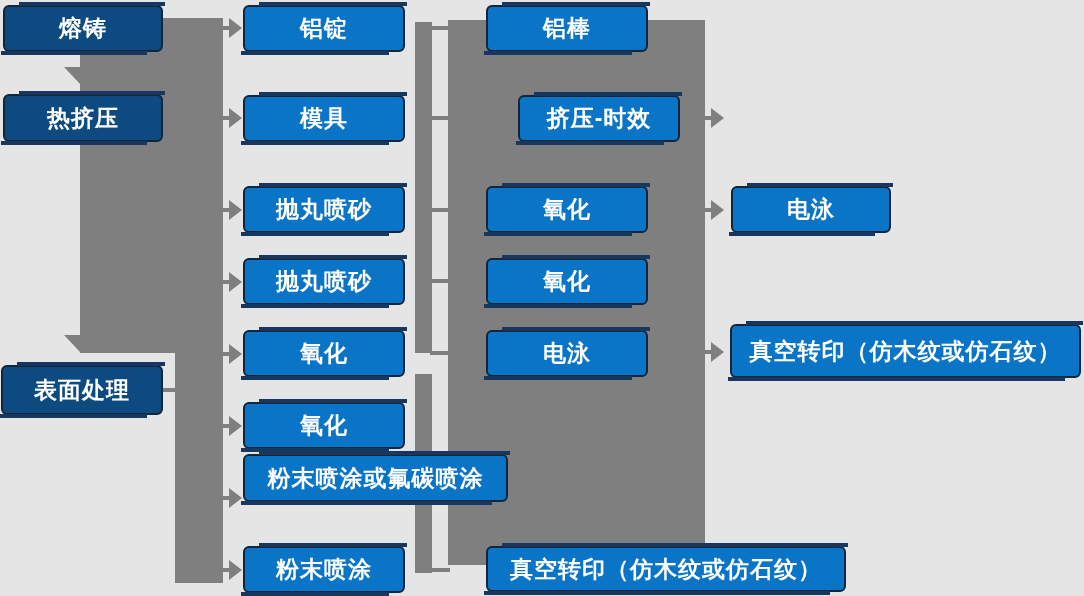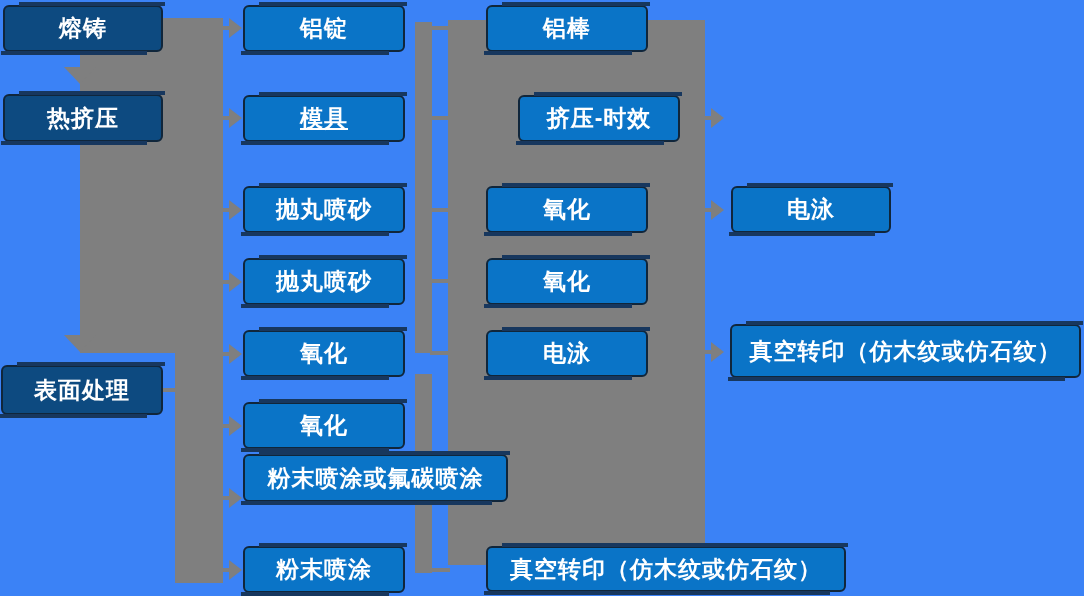--- a/index.html
+++ b/index.html
@@ -1,19 +1,19 @@
 <!DOCTYPE html>
 <html><head>
 <meta charset="utf-8">
 <style>
   html,body{margin:0;padding:0;background:#ffffff;}
   #stage{
     position:relative;
     width:1084px;height:596px;
-    background:#3b82f6;
+    background:#e5e5e5;
     overflow:hidden;
     font-family:"Liberation Sans",sans-serif;
   }
   
   .gray{position:absolute;background:#7f7f7f;}
   
   .arrow-r{position:absolute;width:22px;height:20px;}
   .arrow-r::before{content:"";position:absolute;left:0;top:8px;width:12px;height:4px;background:#7f7f7f;}
   .arrow-r::after{content:"";position:absolute;right:0;top:0;width:0;height:0;
     border-top:10px solid transparent;border-bottom:10px solid transparent;border-left:13px solid #7f7f7f;}
@@ -65,21 +65,21 @@
 
   <div class="arrow-r" style="left:702px;top:108px;"></div>
   <div class="arrow-r" style="left:702px;top:200px;"></div>
   <div class="arrow-r" style="left:702px;top:342px;"></div>
 
   <div class="node dark" style="left:3px;top:5px;width:160px;height:47px;">熔铸</div>
   <div class="node dark" style="left:3px;top:94px;width:160px;height:48px;">热挤压</div>
   <div class="node dark" style="left:1px;top:365px;width:162px;height:50px;">表面处理</div>
 
   <div class="node" style="left:243px;top:5px;width:162px;height:47px;">铝锭</div>
-  <div class="node" style="left:243px;top:95px;width:162px;height:47px;text-decoration:underline;">模具</div>
+  <div class="node" style="left:243px;top:95px;width:162px;height:47px;">模具</div>
   <div class="node" style="left:243px;top:186px;width:162px;height:47px;">抛丸喷砂</div>
   <div class="node" style="left:243px;top:258px;width:162px;height:47px;">抛丸喷砂</div>
   <div class="node" style="left:243px;top:330px;width:162px;height:47px;">氧化</div>
   <div class="node" style="left:243px;top:402px;width:162px;height:47px;">氧化</div>
   <div class="node" style="left:243px;top:454px;width:265px;height:48px;">粉末喷涂或氟碳喷涂</div>
   <div class="node" style="left:243px;top:546px;width:162px;height:47px;">粉末喷涂</div>
 
   <div class="node" style="left:486px;top:5px;width:162px;height:47px;">铝棒</div>
   <div class="node" style="left:486px;top:95px;width:162px;height:47px;margin-left:32px;">挤压-时效</div>
   <div class="node" style="left:486px;top:186px;width:162px;height:47px;">氧化</div>

